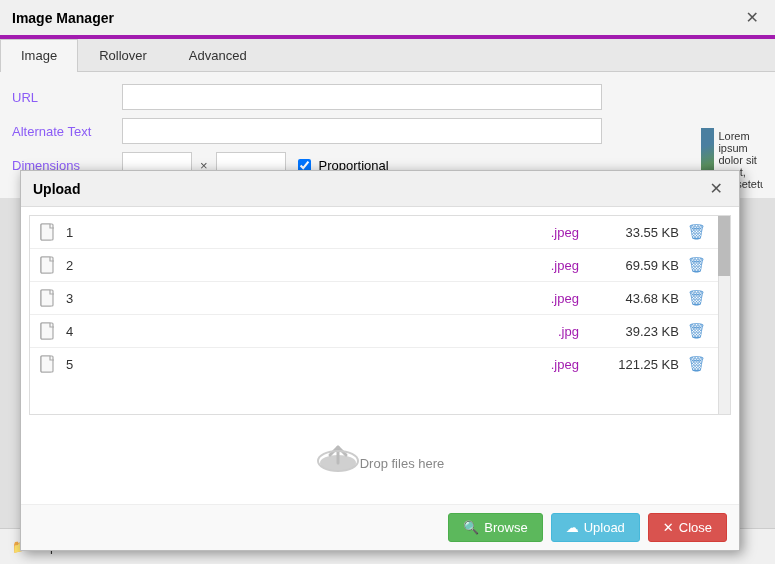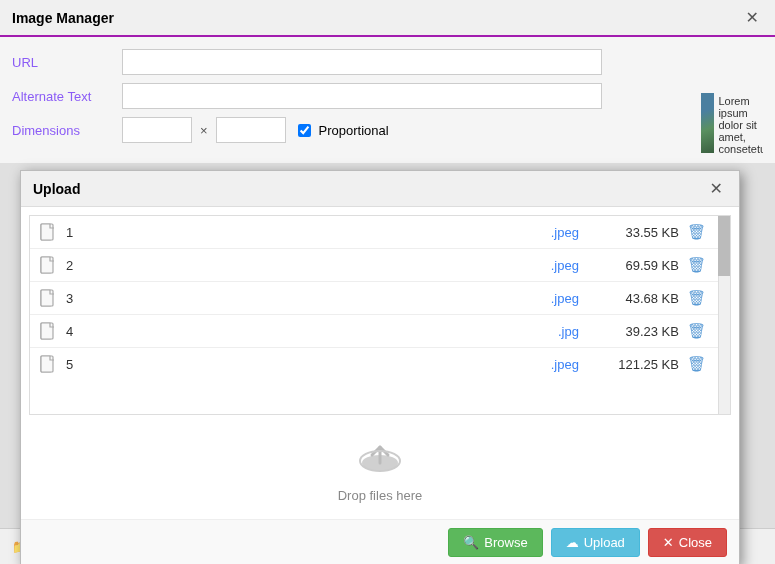--- a/index.html
+++ b/index.html
@@ -8,21 +8,21 @@
       font-size: 13px;
       background: #ccc;
       width: 775px;
       height: 564px;
       overflow: hidden;
       position: relative;
     }
 
     .dialog-titlebar {
       background: #f0f0f0;
-      border-bottom: 2px solid #a21caf;
+      border-bottom: 4px solid #a21caf;
       padding: 8px 12px;
       display: flex;
       justify-content: space-between;
       align-items: center;
       font-size: 14px;
       font-weight: bold;
     }
 
     .dialog-close-btn {
       cursor: pointer;
@@ -197,21 +197,21 @@
       width: 16px;
       height: 18px;
     }
 
     .file-name {
       flex: 1;
       color: #333;
     }
 
     .file-type {
-      color: #3b82f6;
+      color: #a21caf;
       width: 50px;
       text-align: right;
       margin-right: 20px;
     }
 
     .file-size {
       width: 80px;
       text-align: right;
       color: #333;
       margin-right: 4px;
@@ -239,21 +239,21 @@
       position: absolute;
       right: 0;
       top: 0;
       width: 12px;
       height: 60px;
       background: #bbb;
     }
 
     .drop-zone {
       display: flex;
-      flex-direction: column;
+      flex-direction: row;
       align-items: center;
       justify-content: center;
       padding: 16px;
       color: #999;
     }
 
     .drop-icon {
       font-size: 30px;
       color: #aaa;
       margin-bottom: 4px;
@@ -325,20 +325,31 @@
 </head>
 <body>
 
 <div style="position:absolute;top:0;left:0;width:775px;height:564px;background:#e0e0e0;">
 
   <div class="dialog-titlebar">
     <span>Image Manager</span>
     <button class="dialog-close-btn">✕</button>
   </div>
 
+  <div class="dialog-tabs">
+    <div class="dialog-tab active">
+      <span>Image</span>
+    </div>
+    <div class="dialog-tab">
+      <span>Rollover</span>
+    </div>
+    <div class="dialog-tab">
+      <span>Advanced</span>
+    </div>
+  </div>
 
   <div class="dialog-body dialog-body-relative">
 
     <div class="form-row">
       <span class="form-label">URL</span>
       <input type="text" class="form-input" style="max-width: 480px;">
     </div>
 
     <div class="form-row">
       <span class="form-label">Alternate Text</span>

